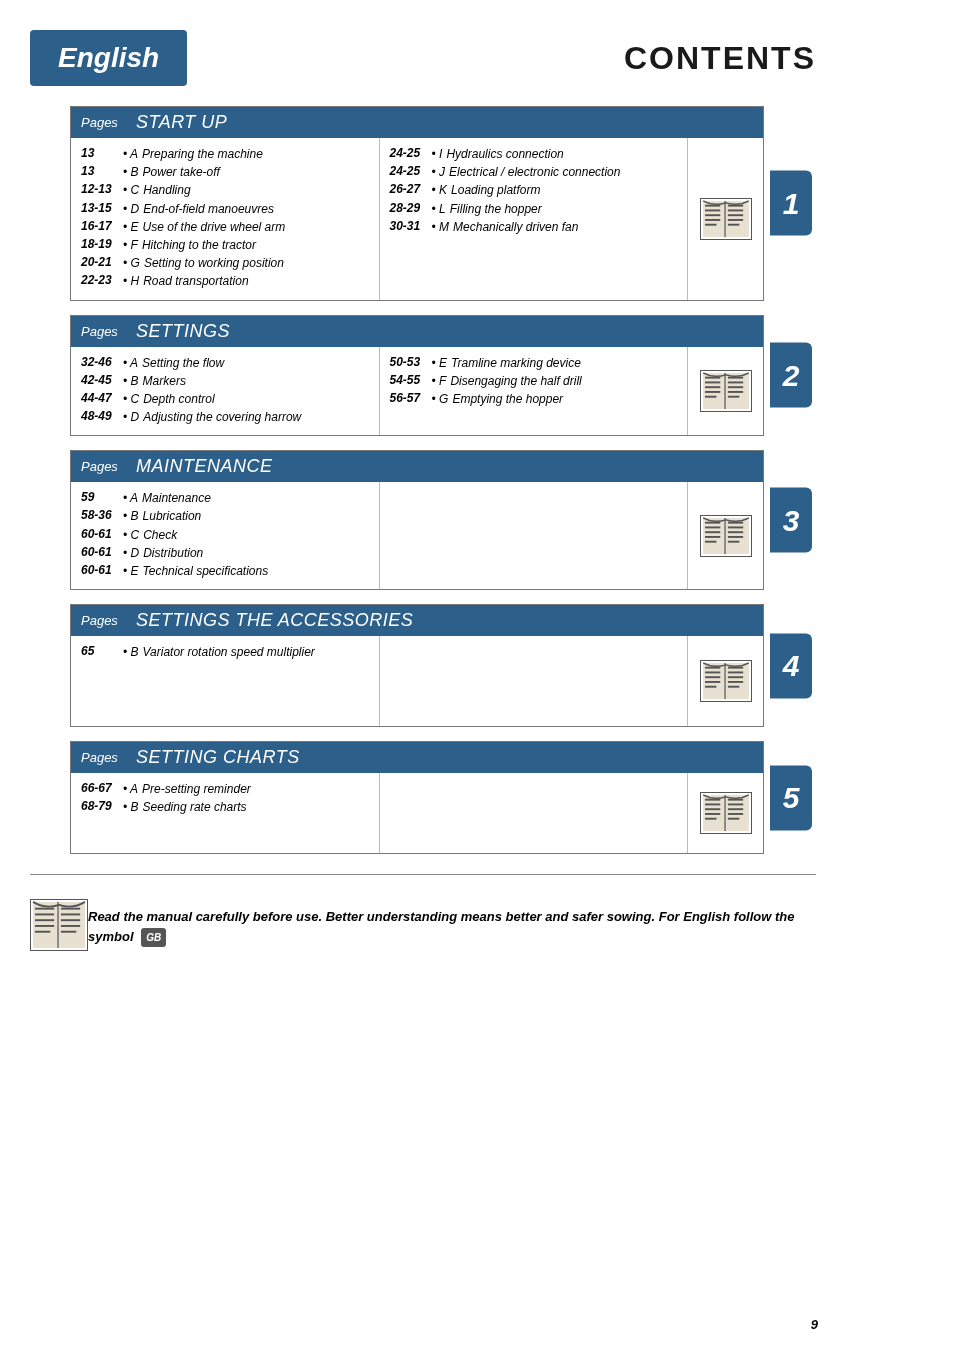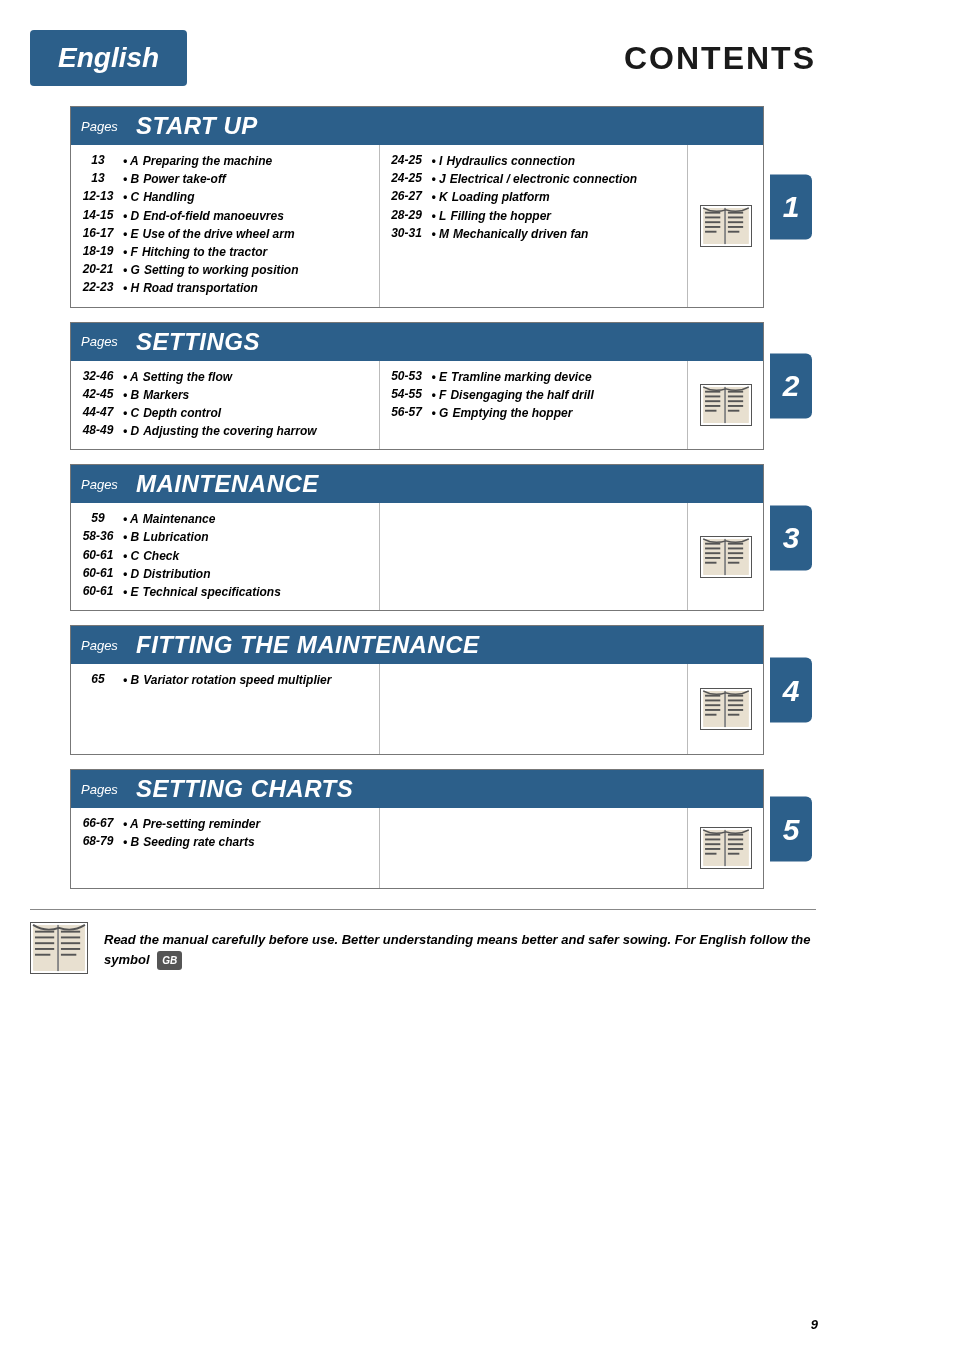--- a/index.html
+++ b/index.html
@@ -62,22 +62,22 @@
       gap: 0;
     }
     .sec-header-pages {
       font-style: italic;
       font-size: 13px;
       font-weight: normal;
       min-width: 55px;
     }
     .sec-header-title {
       font-style: italic;
-      font-weight: 700;
-      font-size: 24px;
+      font-weight: 400;
+      font-size: 18px;
       letter-spacing: 0.5px;
     }
 
     .sec-body {
       display: flex;
     }
 
     .sec-col {
       flex: 1;
       padding: 8px 10px;
@@ -99,27 +99,27 @@
     .row-item {
       display: flex;
       align-items: flex-start;
       margin-bottom: 2px;
     }
     .row-pg {
       font-style: italic;
       font-weight: bold;
       font-size: 12px;
       min-width: 42px;
-      text-align: center;
+      text-align: left;
       padding-right: 8px;
       white-space: nowrap;
     }
     .row-desc {
       font-style: italic;
-      font-weight: bold;
+      font-weight: normal;
       font-size: 12px;
       line-height: 1.35;
     }
     .row-desc .bullet-letter {
       margin-right: 4px;
     }
 
     
     .right-tab {
       position: absolute;
@@ -136,24 +136,23 @@
       display: flex;
       align-items: center;
       justify-content: center;
       border-radius: 0 6px 6px 0;
     }
 
     
     .footer {
       margin-top: 20px;
       border-top: 1.5px solid #888;
-      padding-top: 12px;
+      padding-top: 24px;
       display: flex;
       align-items: center;
-      gap: 16px;
     }
     .footer-icon {
       flex-shrink: 0;
     }
     .footer-text {
       font-style: italic;
       font-weight: bold;
       font-size: 13px;
       line-height: 1.5;
     }
@@ -218,21 +217,21 @@
             </div>
             <div class="row-item">
               <span class="row-pg">13</span>
               <span class="row-desc"><span class="bullet-letter">• B</span>Power take-off</span>
             </div>
             <div class="row-item">
               <span class="row-pg">12-13</span>
               <span class="row-desc"><span class="bullet-letter">• C</span>Handling</span>
             </div>
             <div class="row-item">
-              <span class="row-pg">14-15</span>
+              <span class="row-pg">13-15</span>
               <span class="row-desc"><span class="bullet-letter">• D</span>End-of-field manoeuvres</span>
             </div>
             <div class="row-item">
               <span class="row-pg">16-17</span>
               <span class="row-desc"><span class="bullet-letter">• E</span>Use of the drive wheel arm</span>
             </div>
             <div class="row-item">
               <span class="row-pg">18-19</span>
               <span class="row-desc"><span class="bullet-letter">• F</span>Hitching to the tractor</span>
             </div>
@@ -403,21 +402,21 @@
           </div>
         </div>
       </div>
       <div class="right-tab">3</div>
     </div>
 
     <div class="sec-wrapper sec-group">
       <div class="sec">
         <div class="sec-header">
           <span class="sec-header-pages">Pages</span>
-          <span class="sec-header-title">FITTING THE MAINTENANCE</span>
+          <span class="sec-header-title">SETTINGS THE ACCESSORIES</span>
         </div>
         <div class="sec-body">
           <div class="sec-col" style="min-height: 90px;">
             <div class="row-item">
               <span class="row-pg">65</span>
               <span class="row-desc"><span class="bullet-letter">• B</span>Variator rotation speed multiplier</span>
             </div>
           </div>
           <div class="sec-col">
           </div>

